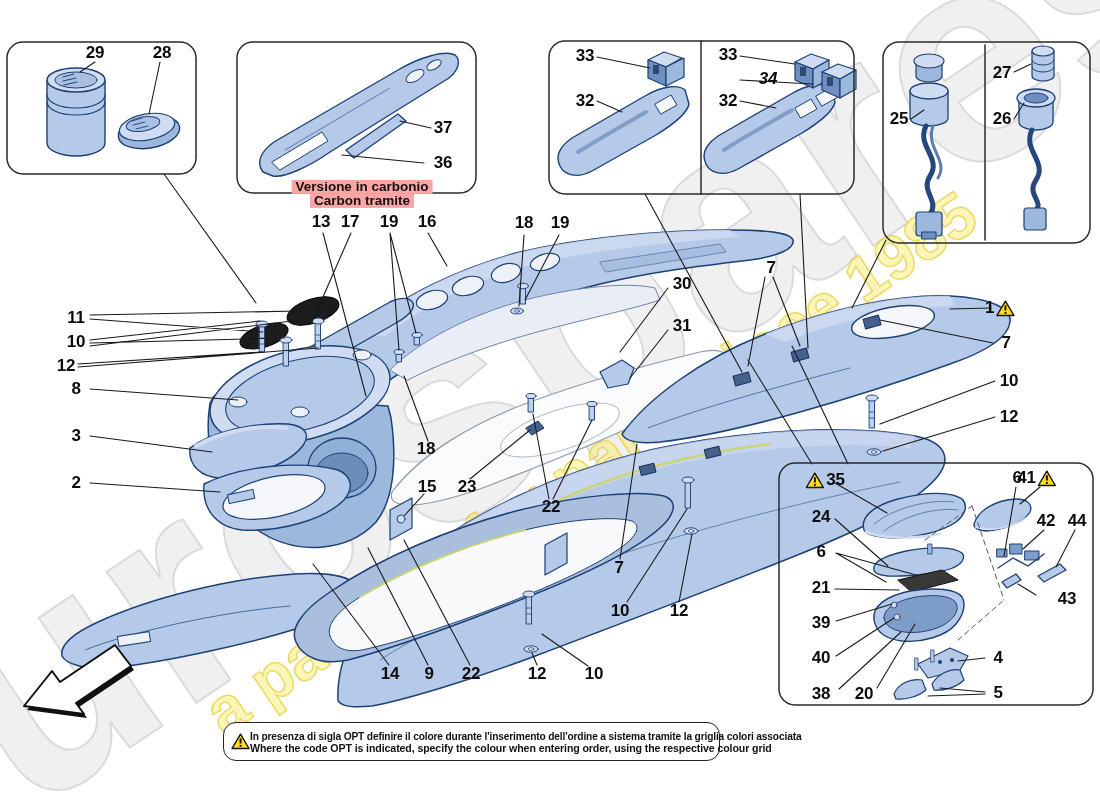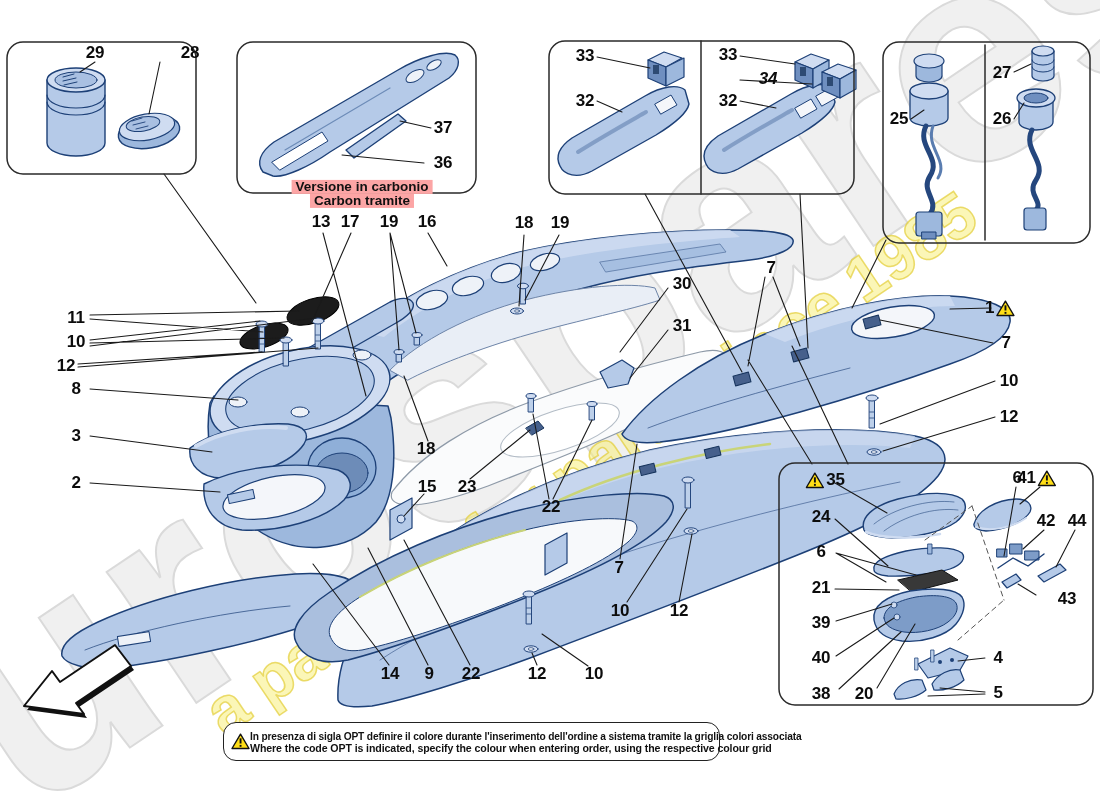--- a/index.html
+++ b/index.html
@@ -352,21 +352,21 @@
     <polygon points="118,649 63,686 55,675 27,710 87,718 79,707 134,670" fill="#111"></polygon>
     <polygon points="115,645 60,682 52,671 24,706 84,714 76,703 131,666" fill="#ffffff" stroke="#111" stroke-width="2"></polygon>
   </g>
   </g>
 </svg>
 
 <div id="callout-layer">
       <div class="callout" style="left: 95px; top: 53px;">
         <span>29</span>
       </div>
-      <div class="callout" style="left: 162px; top: 53px; margin-left: 28px;">
+      <div class="callout" style="left: 162px; top: 53px;">
         <span>28</span>
       </div>
       <div class="callout" style="left: 443px; top: 128px;">
         <span>37</span>
       </div>
       <div class="callout" style="left: 443px; top: 163px; text-align: center;">
         <span>36</span>
       </div>
       <div class="callout" style="left: 585px; top: 56px;">
         <span>33</span>

